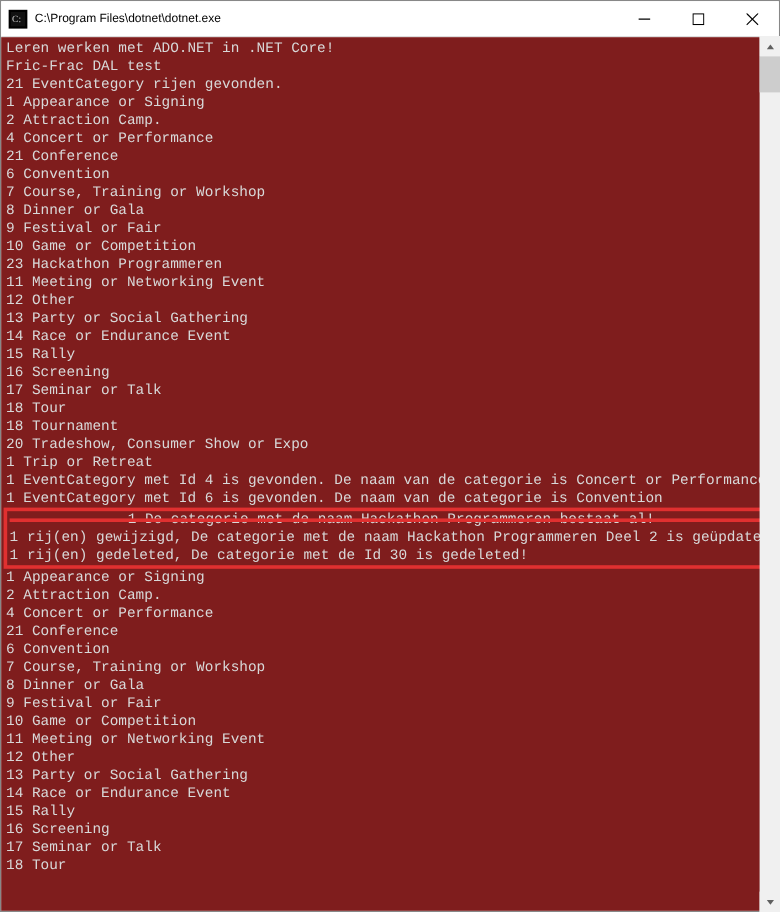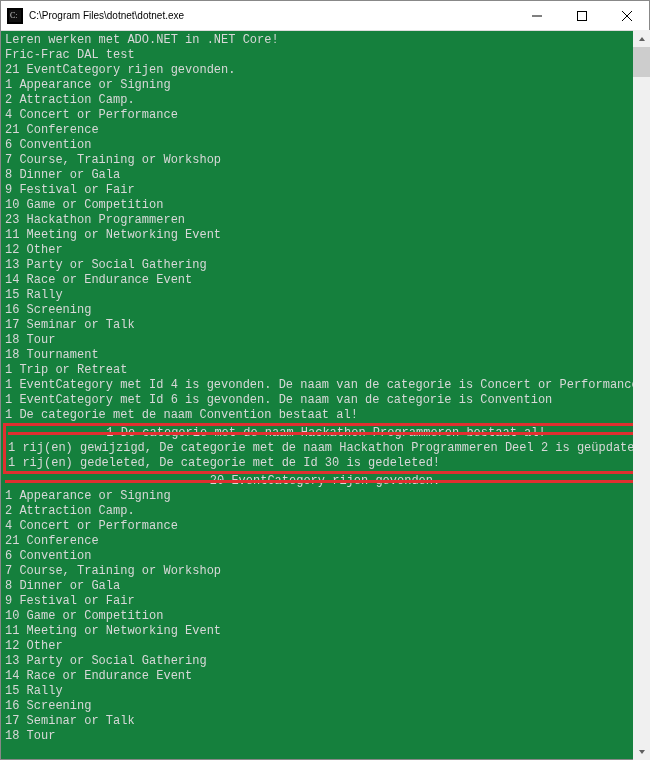--- a/index.html
+++ b/index.html
@@ -51,21 +51,21 @@
       display: flex;
       align-items: center;
       justify-content: center;
       font-family: 'Segoe UI', sans-serif;
       font-size: 10px;
       color: #000;
       cursor: default;
     }
     .console-area {
       flex: 1;
-      background: #15803d;
+      background: #7f1d1d;
       color: #d8d8d8;
       font-size: 12px;
       line-height: 15px;
       padding: 2px 4px;
       overflow: hidden;
       position: relative;
       white-space: nowrap;
     }
     .scrollbar-track {
       position: absolute;
@@ -160,30 +160,29 @@
       <div class="console-line">23 Hackathon Programmeren</div>
       <div class="console-line">11 Meeting or Networking Event</div>
       <div class="console-line">12 Other</div>
       <div class="console-line">13 Party or Social Gathering</div>
       <div class="console-line">14 Race or Endurance Event</div>
       <div class="console-line">15 Rally</div>
       <div class="console-line">16 Screening</div>
       <div class="console-line">17 Seminar or Talk</div>
       <div class="console-line">18 Tour</div>
       <div class="console-line">18 Tournament</div>
+      <div class="console-line">20 Tradeshow, Consumer Show or Expo</div>
       <div class="console-line">1 Trip or Retreat</div>
       <div class="console-line">1 EventCategory met Id 4 is gevonden. De naam van de categorie is Concert or Performance</div>
       <div class="console-line">1 EventCategory met Id 6 is gevonden. De naam van de categorie is Convention</div>
-      <div class="console-line">1 De categorie met de naam Convention bestaat al!</div>
       <div class="highlighted-block">
         <div class="console-line strike">1 De categorie met de naam Hackathon Programmeren bestaat al!</div>
         <div class="console-line">1 rij(en) gewijzigd, De categorie met de naam Hackathon Programmeren Deel 2 is geüpdated!</div>
         <div class="console-line">1 rij(en) gedeleted, De categorie met de Id 30 is gedeleted!</div>
       </div>
-      <div class="console-line strike">20 EventCategory rijen gevonden.</div>
       <div class="console-line">1 Appearance or Signing</div>
       <div class="console-line">2 Attraction Camp.</div>
       <div class="console-line">4 Concert or Performance</div>
       <div class="console-line">21 Conference</div>
       <div class="console-line">6 Convention</div>
       <div class="console-line">7 Course, Training or Workshop</div>
       <div class="console-line">8 Dinner or Gala</div>
       <div class="console-line">9 Festival or Fair</div>
       <div class="console-line">10 Game or Competition</div>
       <div class="console-line">11 Meeting or Networking Event</div>

